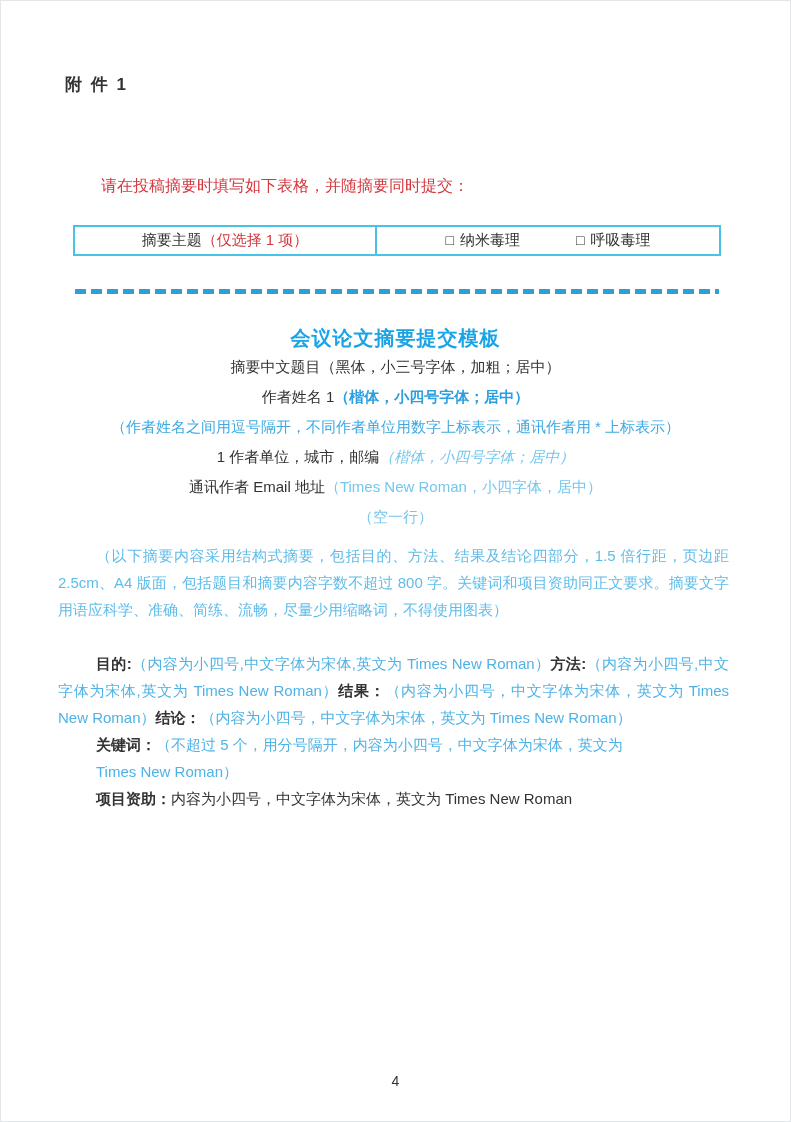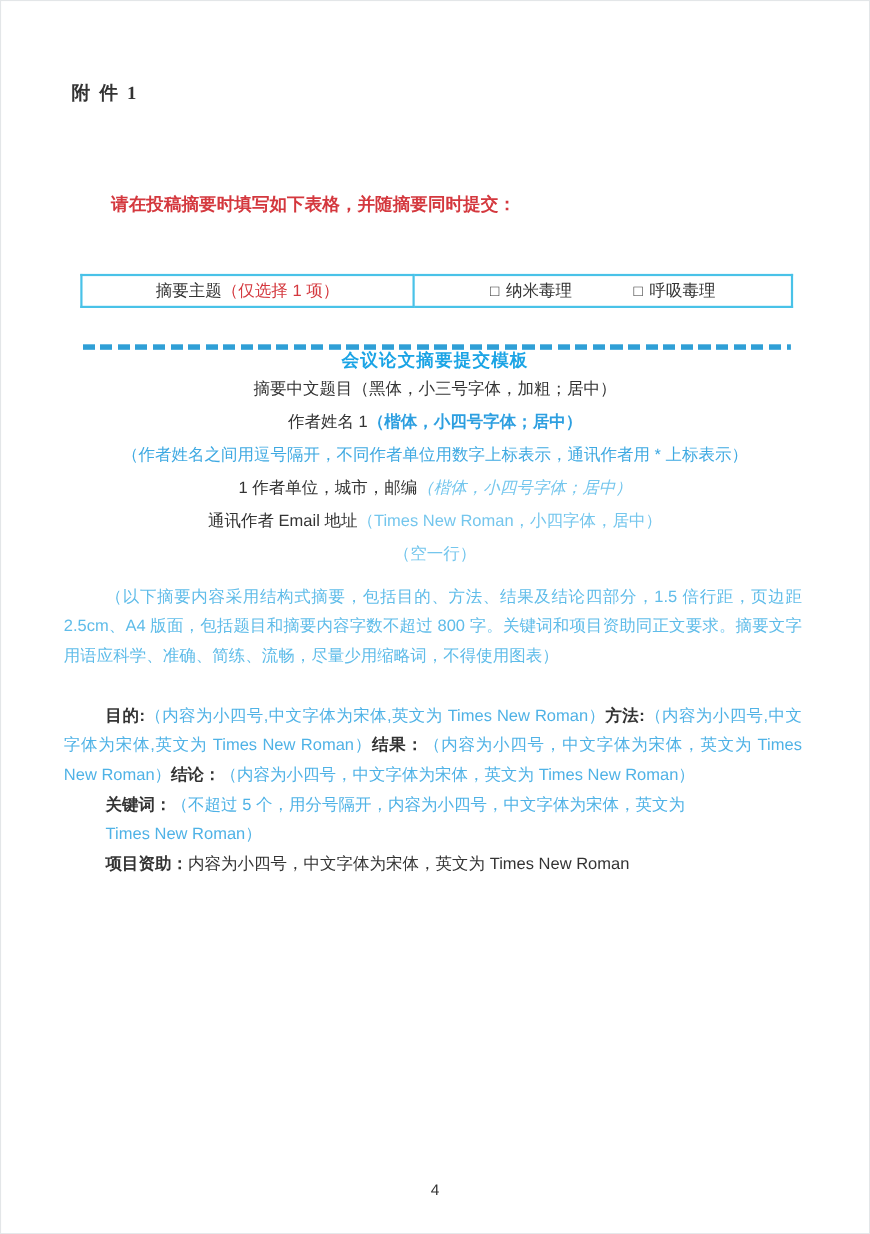--- a/index.html
+++ b/index.html
@@ -14,29 +14,28 @@
     width: 791px; height: 1122px;
     border: 1px solid #e3e6e8;
     background: #ffffff;
     position: relative;
     overflow: hidden;
   }
   .attachment {
     margin: 72px 4px 0 64px;
     font-size: 17px; font-weight: 700; color: #333;
     letter-spacing: 2px;
-    font-family: Liberation Serif, serif;
   }
   .notice {
     margin: 80px 0 0 100px;
-    font-size: 16px; font-weight: 700; color: #d4383e;
+    font-size: 16px; font-weight: 400; color: #d4383e;
   }
   .options-table {
     border-collapse: collapse;
-    margin: 52px 0 0 72px;
+    margin: 28px 0 0 72px;
     width: 646px;
     table-layout: fixed;
   }
   .options-table td {
     border: 2px solid #49c2e8;
     height: 29px;
     font-size: 15px;
     text-align: center;
     vertical-align: middle;
     background: #fff;
@@ -48,22 +47,23 @@
   }
   .option { display: inline-flex; align-items: center; gap: 6px; }
   .checkbox { font-size: 14px; line-height: 1; position: relative; top: -1px; }
   .red { color: #d4383e; }
   .dashed-divider {
     margin: 33px 0 0 74px;
     width: 644px; height: 5px;
     background: repeating-linear-gradient(90deg, #2f9fd6 0 11px, transparent 11px 16px);
   }
   .template-title {
+    margin-top: 31px;
     text-align: center;
-    font-size: 16px; font-weight: 700;
+    font-size: 20px; font-weight: 700;
     color: #1ba4e5;
     letter-spacing: 1px;
   }
   .centered-lines { }
   .c-line {
     text-align: center;
     font-size: 15px;
     line-height: 30px;
     color: #333;
   }

